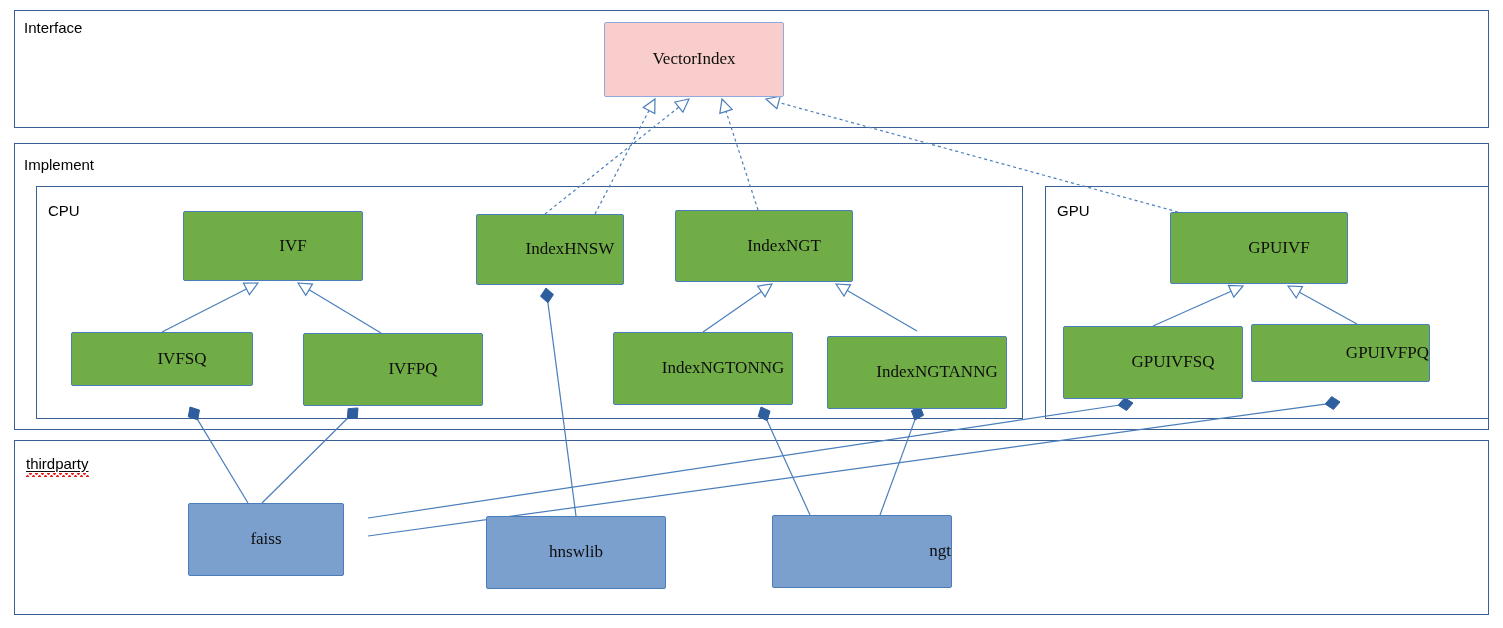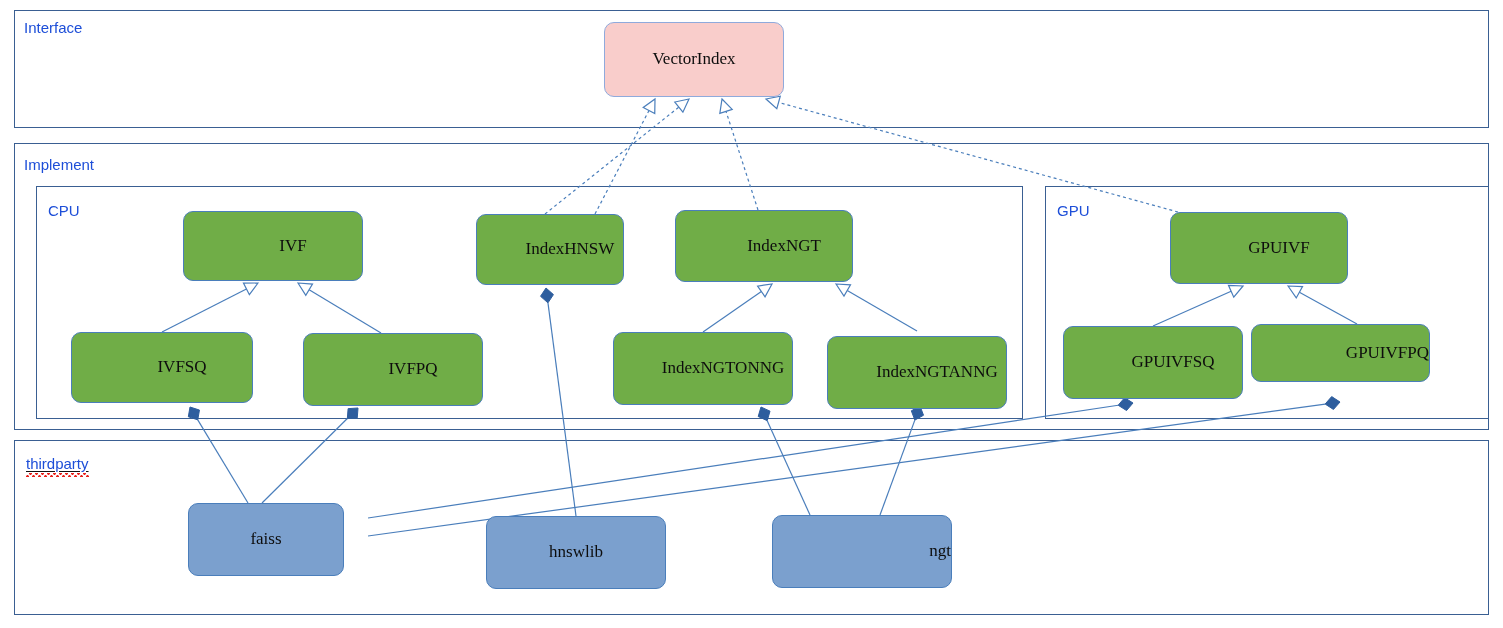--- a/index.html
+++ b/index.html
@@ -20,21 +20,21 @@
   .group-box {
     position: absolute;
     box-sizing: border-box;
     border: 1px solid #3A5F92;
     background: transparent;
   }
   .group-label {
     position: absolute;
     font-family: "Liberation Sans", sans-serif;
     font-size: 15px;
-    color: #1d4ed8;
+    color: #000000;
     white-space: nowrap;
     line-height: 1;
   }
   .group-label.spellcheck {
     text-decoration: underline;
     text-decoration-color: #111111;
     text-underline-offset: 2px;
   }
   .squiggle {
     position: absolute;
@@ -45,21 +45,21 @@
     background-image:
       radial-gradient(circle at 1.5px 3.2px, #e8201b 1.1px, transparent 1.3px),
       radial-gradient(circle at 4.5px 0.8px, #e8201b 1.1px, transparent 1.3px);
     background-size: 6px 4px;
     background-repeat: repeat-x;
   }
   
   .node {
     position: absolute;
     box-sizing: border-box;
-    border-radius: 10px;
+    border-radius: 2px;
     border: 1px solid #4A7EBB;
     display: flex;
     align-items: center;
     justify-content: center;
     font-family: "Liberation Serif", serif;
     font-size: 17px;
     color: #0d0d0d;
     text-align: center;
     line-height: 1.1;
     user-select: none;
@@ -185,21 +185,21 @@
       </div>
       <div class="node impl" style="left: 456px; top: 214px; width: 148px; height: 71px; margin-left: 20px;">
         <span>IndexHNSW</span>
       </div>
       <div class="node impl" style="left: 675px; top: 210px; width: 178px; height: 72px;">
         <span>IndexNGT</span>
       </div>
       <div class="node impl" style="left: 1170px; top: 212px; width: 178px; height: 72px;">
         <span>GPUIVF</span>
       </div>
-      <div class="node impl" style="left: 71px; top: 332px; width: 182px; height: 71px;">
+      <div class="node impl" style="left: 71px; top: 332px; width: 182px; height: 54px;">
         <span>IVFSQ</span>
       </div>
       <div class="node impl" style="left: 303px; top: 333px; width: 180px; height: 73px;">
         <span>IVFPQ</span>
       </div>
       <div class="node impl" style="left: 613px; top: 332px; width: 180px; height: 73px;">
         <span>IndexNGTONNG</span>
       </div>
       <div class="node impl" style="left: 827px; top: 336px; width: 180px; height: 73px; text-align: center;">
         <span>IndexNGTANNG</span>

